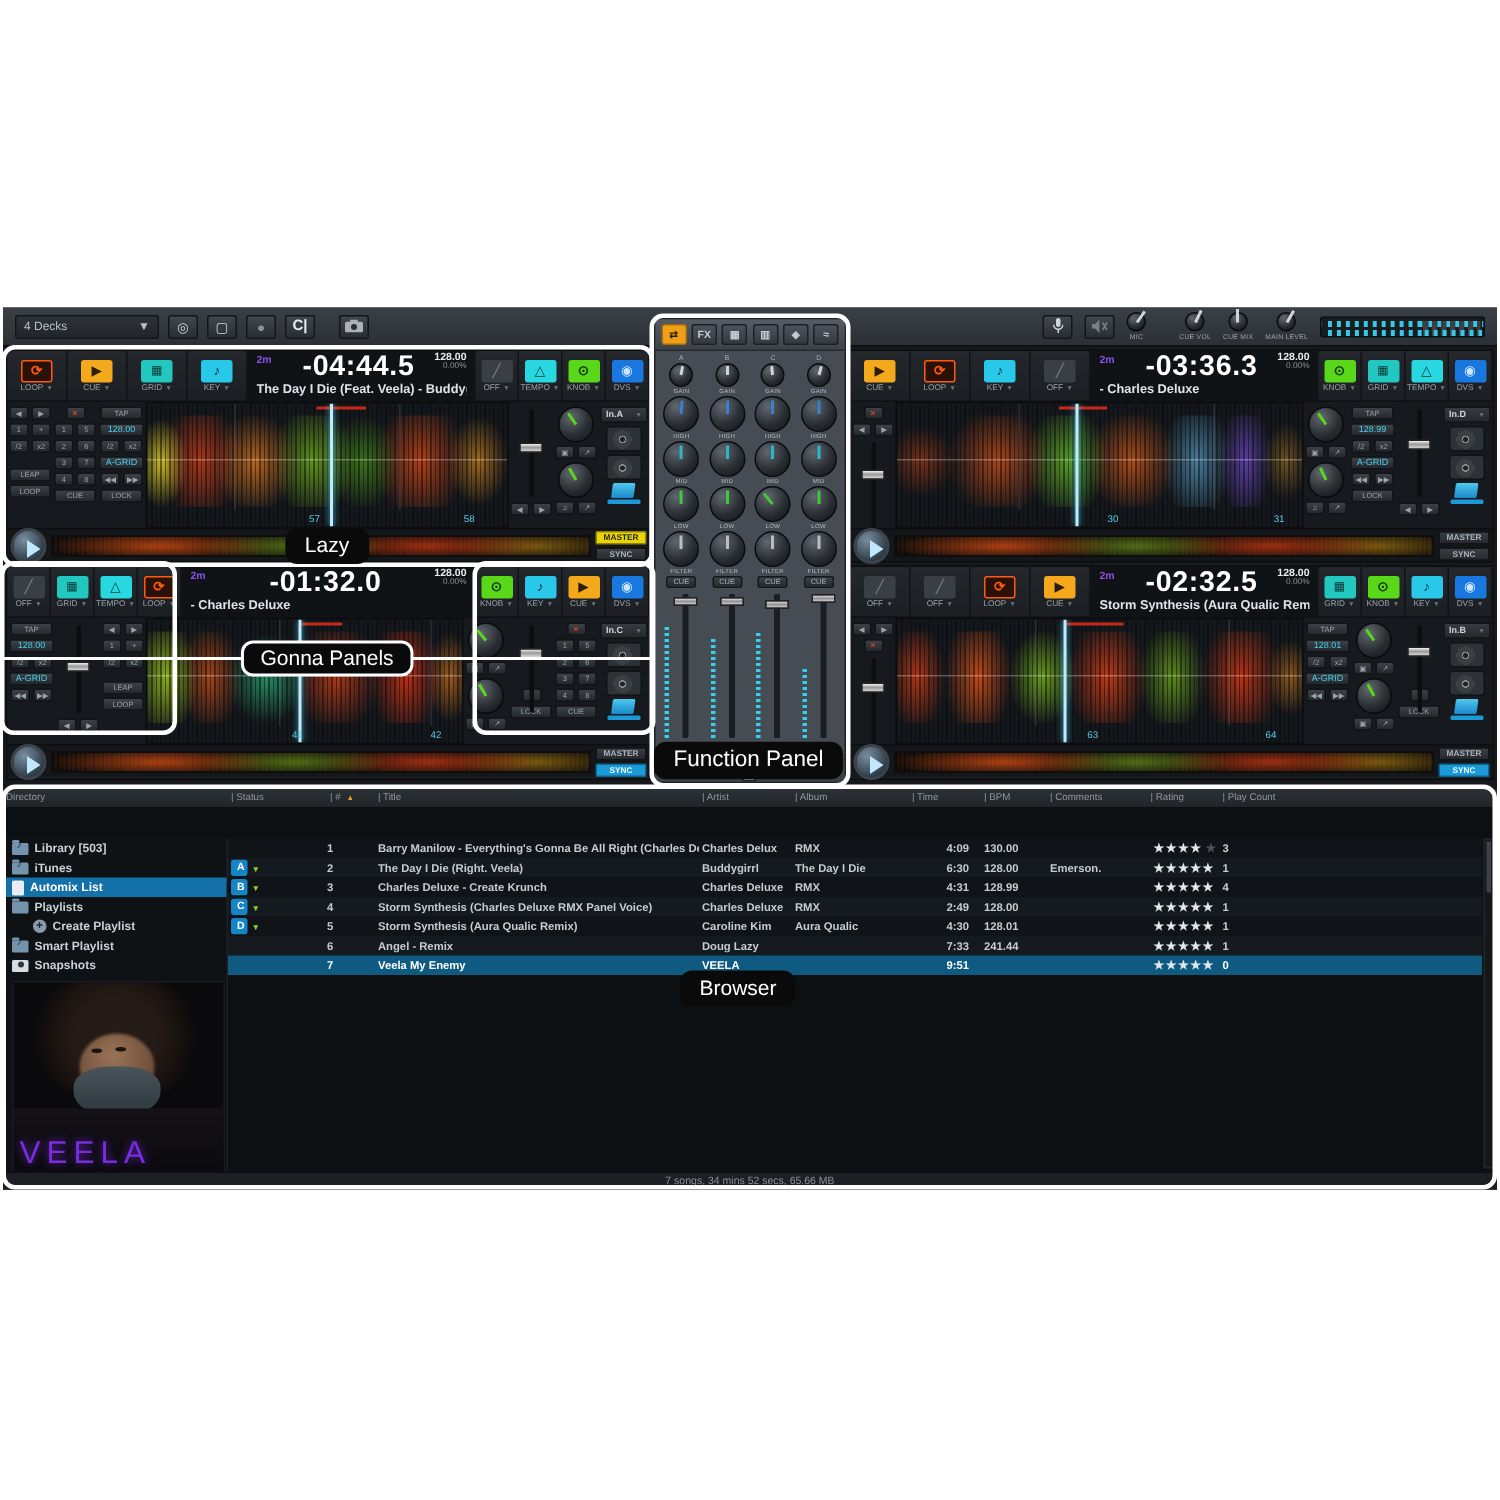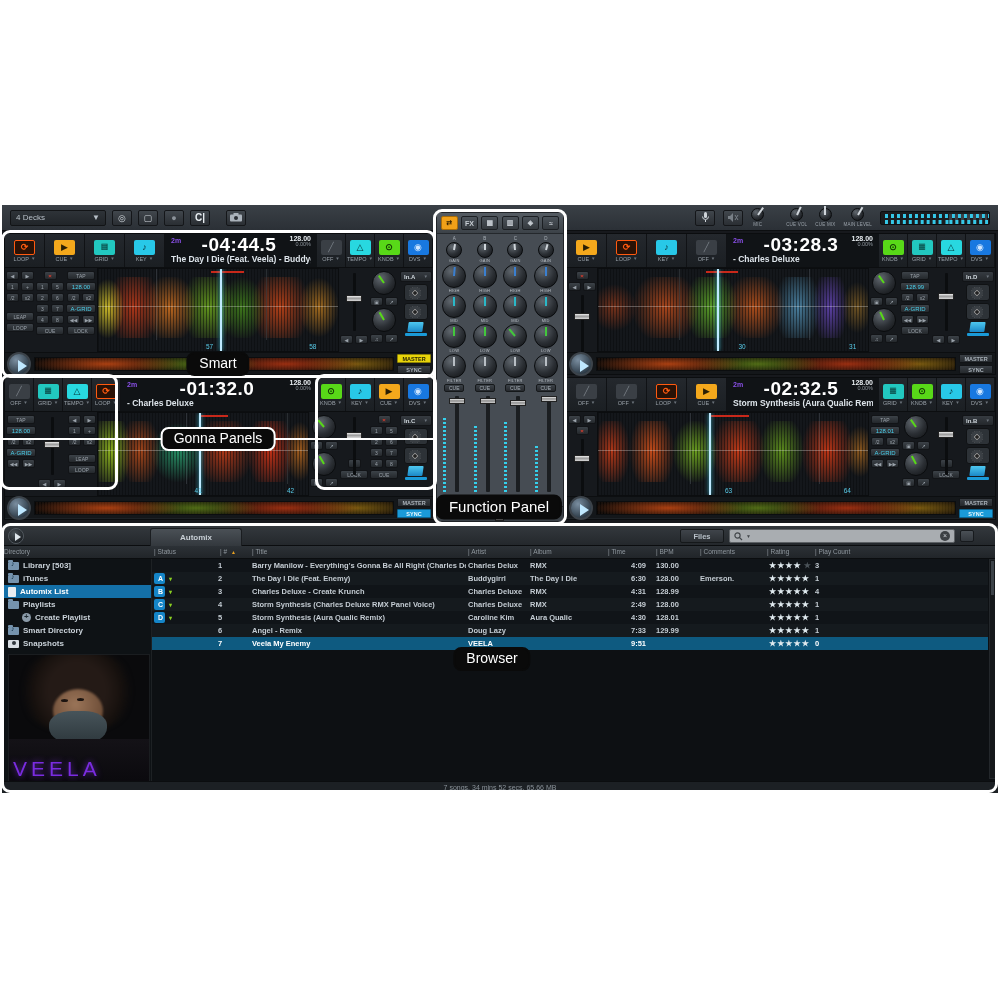--- a/index.html
+++ b/index.html
@@ -458,21 +458,21 @@
       <div class="tg w40">
             <span class="tico ic-off">╱</span>
             <span class="tlabr">
               <span>OFF</span>
               <span class="tc">▼</span>
             </span>
           </div>
       <div class="ddisp">
         <div class="drow1">
               <span class="badge2m">2m</span>
-              <span class="dtime">-03:28.3</span>
+              <span class="dtime">-03:36.3</span>
               <span class="dbpmw">
                 <span class="dbpm">128.00</span>
                 <span class="dpitch">0.00%</span>
               </span>
             </div>
         <div class="dtitle">- Charles Deluxe</div>
       </div>
       <div class="tg w29">
             <span class="tico ic-knob">⊙</span>
             <span class="tlabr">
@@ -1007,35 +1007,20 @@
             </span>
           </div>
     </div>
     <div class="xfader">
           <span class="xtrack"></span>
           <span class="xthumb"></span>
         </div>
   </div>
 
   <div class="browser">
-    <div class="btbar">
-      <span class="bplay"></span>
-      <span class="btab">Automix</span>
-      <span class="bfiles">Files</span>
-      <span class="bsearch">
-        <svg width="9" height="9" viewBox="0 0 9 9">
-              <circle cx="3.5" cy="3.5" r="2.6" fill="none" stroke="#43474b" stroke-width="1.2"></circle>
-              <path d="M5.6 5.6 L8 8" stroke="#43474b" stroke-width="1.2"></path>
-            </svg>
-        <span class="tc">▼</span>
-        <input class="bsinput" value="" style="">
-        <span class="bclear">×</span>
-      </span>
-      <span class="bmini"></span>
-    </div>
     <div class="bhead">
       <span>Directory</span>
       <span>| Status</span>
       <span><span>| #</span> <span class="sortup">▲</span></span>
       <span>| Title</span>
       <span>| Artist</span>
       <span>| Album</span>
       <span>| Time</span>
       <span>| BPM</span>
       <span>| Comments</span>
@@ -1058,21 +1043,21 @@
       <div class="titem">
             <span class="fold"></span>
             <span>Playlists</span>
           </div>
       <div class="titem ind">
             <span class="gearp"></span>
             <span>Create Playlist</span>
           </div>
       <div class="titem">
             <span class="fold mus"></span>
-            <span>Smart Directory</span>
+            <span>Smart Playlist</span>
           </div>
       <div class="titem">
             <span class="cam"></span>
             <span>Snapshots</span>
           </div>
     </div>
     <div class="brows">
       <div class="brow">
         <span class="cstat"></span>
         <span>1</span>
@@ -1084,21 +1069,21 @@
             <span></span>
         <span><span class="stars">★★★★</span><span class="starsd">★</span></span>
         <span>3</span>
       </div>
       <div class="brow">
         <span class="cstat">
               <span class="lbadge">A</span>
               <span class="gcheck">▾</span>
             </span>
         <span>2</span>
-            <span>The Day I Die (Feat. Enemy)</span>
+            <span>The Day I Die (Right. Veela)</span>
             <span>Buddygirrl</span>
             <span>The Day I Die</span>
         <span class="ctime">6:30</span>
             <span>128.00</span>
             <span>Emerson.</span>
         <span><span class="stars">★★★★★</span><span class="starsd"></span></span>
         <span>1</span>
       </div>
       <div class="brow">
         <span class="cstat">
@@ -1145,21 +1130,21 @@
         <span><span class="stars">★★★★★</span><span class="starsd"></span></span>
         <span>1</span>
       </div>
       <div class="brow">
         <span class="cstat"></span>
         <span>6</span>
             <span>Angel - Remix</span>
             <span>Doug Lazy</span>
             <span></span>
         <span class="ctime">7:33</span>
-            <span>129.99</span>
+            <span>241.44</span>
             <span></span>
         <span><span class="stars">★★★★★</span><span class="starsd"></span></span>
         <span>1</span>
       </div>
       <div class="brow sel">
         <span class="cstat"></span>
         <span>7</span>
             <span>Veela My Enemy</span>
             <span>VEELA</span>
             <span></span>
@@ -1184,19 +1169,19 @@
     </div>
     <div class="bstatus">7 songs, 34 mins 52 secs, 65.66 MB</div>
   </div>
 
   <div class="cobox" style="left:-1px;top:25px;width:435px;height:148px"></div>
   <div class="cobox" style="left:-2px;top:169px;width:118px;height:116px"></div>
   <div class="cobox" style="left:313px;top:169px;width:122px;height:116px"></div>
   <div class="coline" style="left:0;top:233px;width:433px"></div>
   <div class="cobox" style="left:431px;top:4px;width:134px;height:316px"></div>
   <div class="cobox" style="left:-1px;top:318px;width:997px;height:270px"></div>
-  <div class="colabel plain" style="left:216px;top:159px">Smart</div>
+  <div class="colabel plain" style="left:216px;top:159px">Lazy</div>
   <div class="colabel" style="left:216px;top:234px">Gonna Panels</div>
   <div class="colabel plain" style="left:497px;top:302px;font-size:15px">Function Panel</div>
   <div class="colabel plain" style="left:490px;top:454px">Browser</div>
 
 </div>
 </div>
 
 </body></html>

